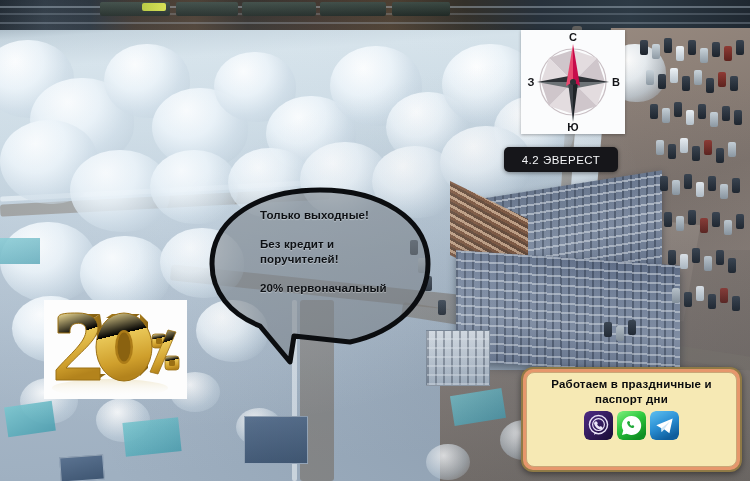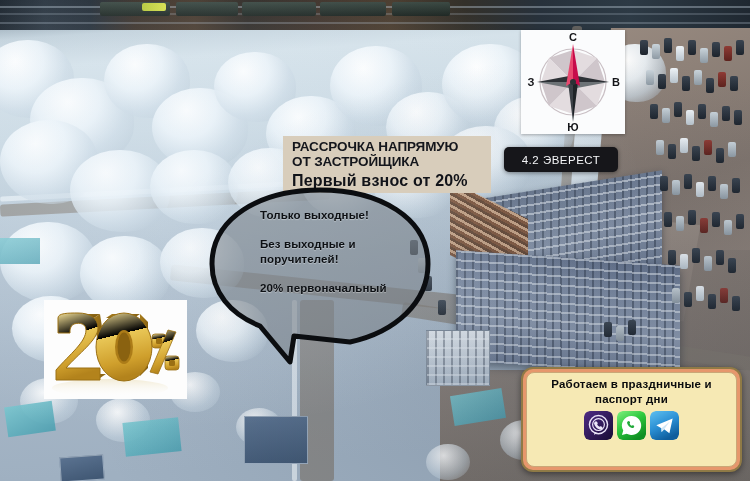--- a/index.html
+++ b/index.html
@@ -418,35 +418,30 @@
     <div class="car" style="left:628px; top:320px;"></div>
     <div class="car" style="left:410px; top:240px;"></div>
     <div class="car l" style="left:418px; top:258px;"></div>
     <div class="car" style="left:424px; top:276px;"></div>
     <div class="car" style="left:438px; top:300px;"></div>
 
     <div class="haze"></div>
   </div>
 
 
-  <div class="beige-banner">
-    <div class="l1">РАССРОЧКА НАПРЯМУЮ</div>
-    <div class="l2">ОТ ЗАСТРОЙЩИКА</div>
-    <div class="l3">Первый взнос от 20%</div>
-  </div>
 
   <div class="bubble-wrap">
     <svg class="bubble-svg" viewBox="0 0 236 180" width="236" height="180">
       <path d="M10,78 C10,32 58,4 118,4 C178,4 226,32 226,78 C226,116 194,146 148,156
                L92,150 L88,176 L58,140 C28,128 10,106 10,78 Z" fill="rgba(120,128,134,0.55)" stroke="#0b0d10" stroke-width="5" stroke-linejoin="round"></path>
     </svg>
     <div class="bubble-text">
       <p>Только выходные!</p>
       <div class="bubble-gap"></div>
-      <p>Без выходные и</p>
+      <p>Без кредит и</p>
       <p>поручителей!</p>
       <div class="bubble-gap"></div>
       <p>20% первоначальный</p>
     </div>
   </div>
 
   <div class="compass-box">
     <svg viewBox="0 0 104 104" width="104" height="104">
       <circle cx="52" cy="52" r="33" fill="none" stroke="#c9bfc4" stroke-width="1.2"></circle>
 

